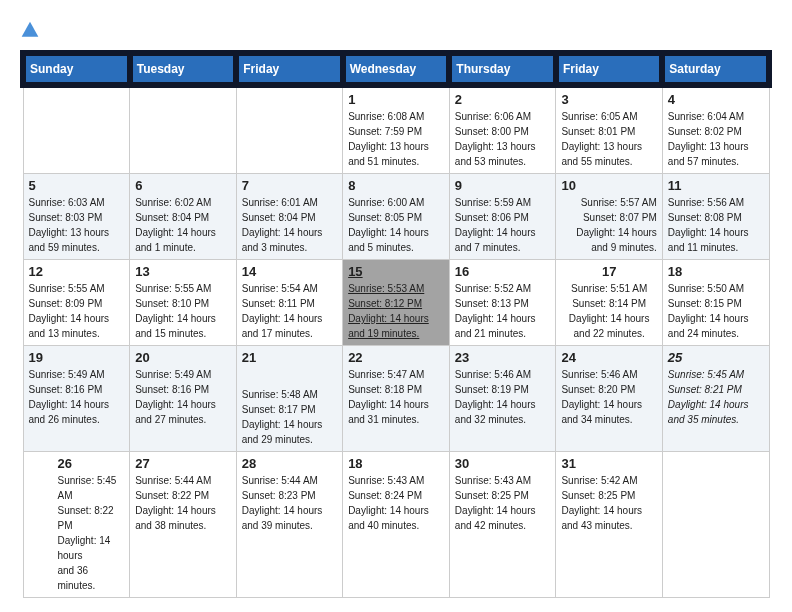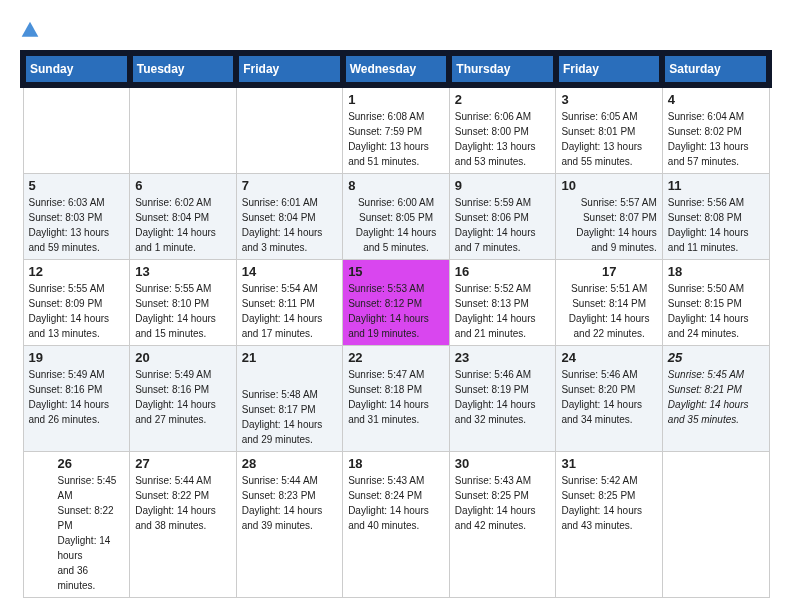--- a/index.html
+++ b/index.html
@@ -167,21 +167,21 @@
         </td>
         <td style="background: rgb(240, 244, 248);">
           <span class="day-num">7</span>
           <div class="cell-info" style="white-space: pre-line;">Sunrise: 6:01 AM
 Sunset: 8:04 PM
 Daylight: 14 hours
 and 3 minutes.</div>
         </td>
         <td style="background: rgb(240, 244, 248);">
           <span class="day-num">8</span>
-          <div class="cell-info" style="white-space: pre-line; text-align: center;">Sunrise: 6:00 AM
+          <div class="cell-info" style="white-space: pre-line;">Sunrise: 6:00 AM
 Sunset: 8:05 PM
 Daylight: 14 hours
 and 5 minutes.</div>
         </td>
         <td style="background: rgb(240, 244, 248);">
           <span class="day-num">9</span>
           <div class="cell-info" style="white-space: pre-line;">Sunrise: 5:59 AM
 Sunset: 8:06 PM
 Daylight: 14 hours
 and 7 minutes.</div>
@@ -216,21 +216,21 @@
 Daylight: 14 hours
 and 15 minutes.</div>
         </td>
         <td style="background: rgb(255, 255, 255);">
           <span class="day-num">14</span>
           <div class="cell-info" style="white-space: pre-line;">Sunrise: 5:54 AM
 Sunset: 8:11 PM
 Daylight: 14 hours
 and 17 minutes.</div>
         </td>
-        <td style="background: #d946ef;">
+        <td style="background: #a3a3a3; text-decoration: underline;">
           <span class="day-num">15</span>
           <div class="cell-info" style="white-space: pre-line;">Sunrise: 5:53 AM
 Sunset: 8:12 PM
 Daylight: 14 hours
 and 19 minutes.</div>
         </td>
         <td style="background: rgb(255, 255, 255);">
           <span class="day-num">16</span>
           <div class="cell-info" style="white-space: pre-line;">Sunrise: 5:52 AM
 Sunset: 8:13 PM

